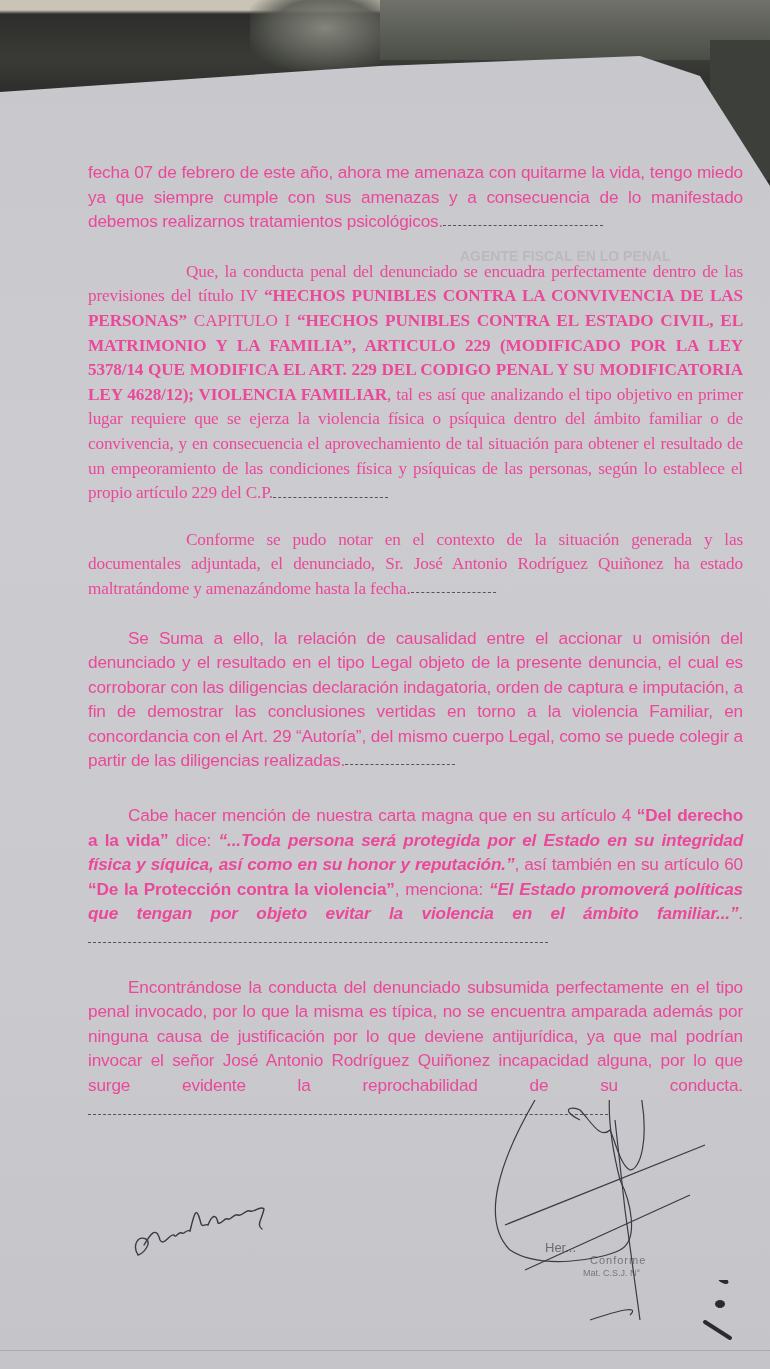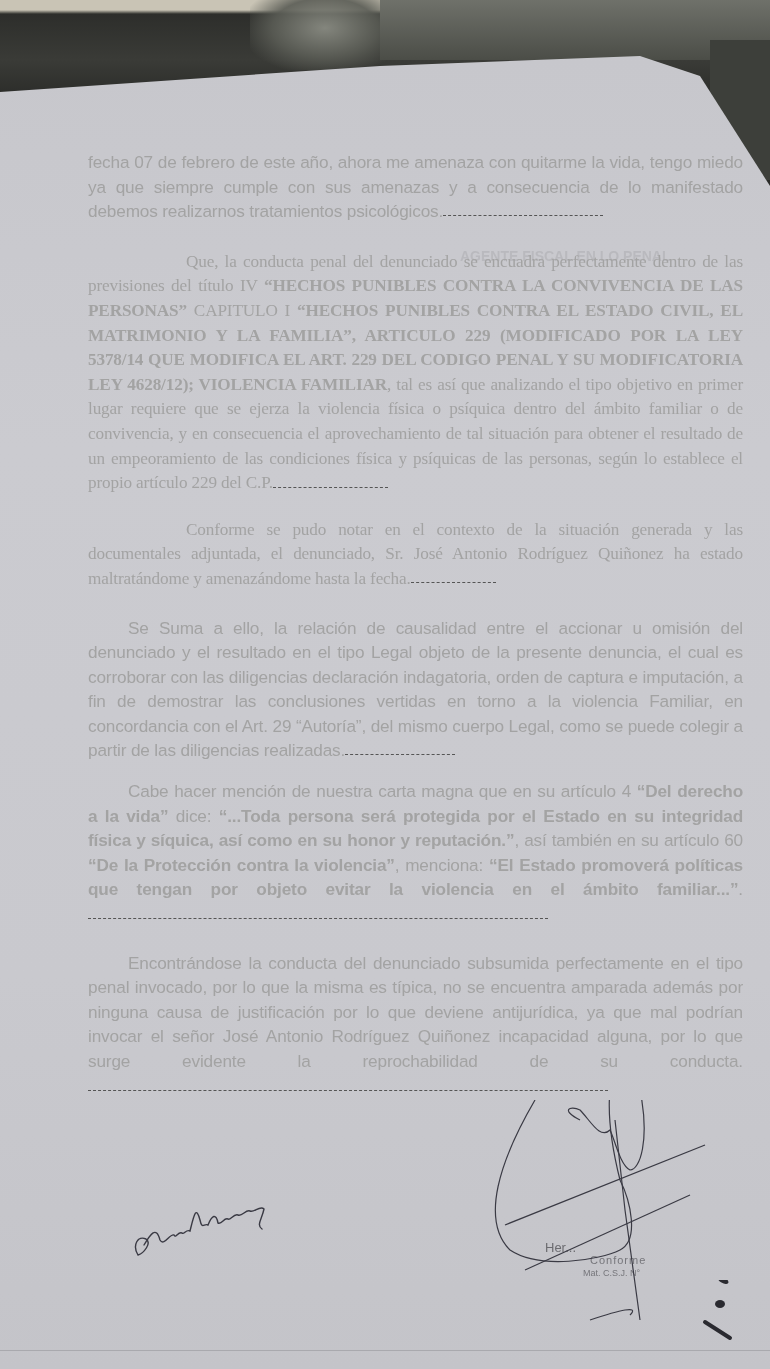--- a/index.html
+++ b/index.html
@@ -55,35 +55,35 @@
   }
   .paper-bottom-edge {
     position: absolute;
     left: 0; top: 1350px;
     width: 770px; height: 1px;
     background: #a9a9ae;
   }
   .content {
     position: absolute;
     left: 88px;
-    top: 150px;
+    top: 160px;
     width: 655px;
-    color: #a3a3a3;
+    color: #ec4899;
     font-size: 17.2px;
     line-height: 24.6px;
     letter-spacing: -0.15px;
   }
   .para {
     margin: 0 0 22px 0;
     text-align: justify;
   }
   .para.indent-big { text-indent: 98px; font-family: Liberation Serif, serif; }
   .para.indent-med { text-indent: 40px; }
   .b { font-weight: bold; }
-  .bi { font-weight: bold; }
+  .bi { font-weight: bold; font-style: italic; }
   .dash {
     display: inline-block;
     border-bottom: 1px dashed #555;
     height: 6px;
     vertical-align: middle;
   }
   .signature-left {
     position: absolute;
     left: 130px;
     top: 1195px;
@@ -140,21 +140,21 @@
   </p>
 
   <p class="para indent-big">
     <span>Que, la conducta penal del denunciado se encuadra perfectamente dentro de las previsiones del título IV </span><span class="b">“HECHOS PUNIBLES CONTRA LA CONVIVENCIA DE LAS PERSONAS”</span><span> CAPITULO I </span><span class="b">“HECHOS PUNIBLES CONTRA EL ESTADO CIVIL, EL MATRIMONIO Y LA FAMILIA”, ARTICULO 229 (MODIFICADO POR LA LEY 5378/14 QUE MODIFICA EL ART. 229 DEL CODIGO PENAL Y SU MODIFICATORIA LEY 4628/12); VIOLENCIA FAMILIAR</span><span>, tal es así que analizando el tipo objetivo en primer lugar requiere que se ejerza la violencia física o psíquica dentro del ámbito familiar o de convivencia, y en consecuencia el aprovechamiento de tal situación para obtener el resultado de un empeoramiento de las condiciones física y psíquicas de las personas, según lo establece el propio artículo 229 del C.P.</span><span class="dash" style="width:115px;"></span>
   </p>
 
   <p class="para indent-big" style="margin-bottom:24px;">
     <span>Conforme se pudo notar en el contexto de la situación generada y las documentales adjuntada, el denunciado, Sr. José Antonio Rodríguez Quiñonez ha estado maltratándome  y amenazándome hasta la fecha.</span><span class="dash" style="width:85px;"></span>
   </p>
 
-  <p class="para indent-med" style="margin-bottom:16px;">
+  <p class="para indent-med" style="margin-bottom:30px;">
     <span>Se Suma a ello, la relación de causalidad entre el accionar u omisión del denunciado y el resultado en el tipo Legal objeto de la presente denuncia, el cual es corroborar con las diligencias declaración indagatoria, orden de captura e imputación, a fin de demostrar las conclusiones vertidas en torno a la violencia Familiar, en concordancia con el Art. 29 “Autoría”, del mismo cuerpo Legal, como se puede colegir a partir de las diligencias realizadas.</span><span class="dash" style="width:110px;"></span>
   </p>
 
   <p class="para indent-med" style="margin-bottom:24px;">
     <span>Cabe hacer mención de nuestra carta magna que en su artículo 4 </span><span class="b">“Del derecho a la vida”</span><span>  dice: </span><span class="bi">“...Toda persona será protegida por el Estado en su integridad física y síquica, así como en su honor y reputación.”</span><span>, así también en su artículo 60 </span><span class="b">“De la Protección contra la violencia”</span><span>, menciona: </span><span class="bi">“El Estado promoverá políticas que tengan por objeto evitar la violencia en el ámbito familiar...”</span><span>.</span><span class="dash" style="width:460px;"></span>
   </p>
 
   <p class="para indent-med">
     <span>Encontrándose la conducta del denunciado subsumida perfectamente en el tipo penal invocado, por lo que la misma es típica, no se encuentra amparada además por ninguna causa de justificación por lo que deviene antijurídica, ya que mal podrían invocar el señor José Antonio Rodríguez Quiñonez incapacidad alguna, por lo  que surge evidente la reprochabilidad de su conducta.</span><span class="dash" style="width:520px;"></span>
   </p>

